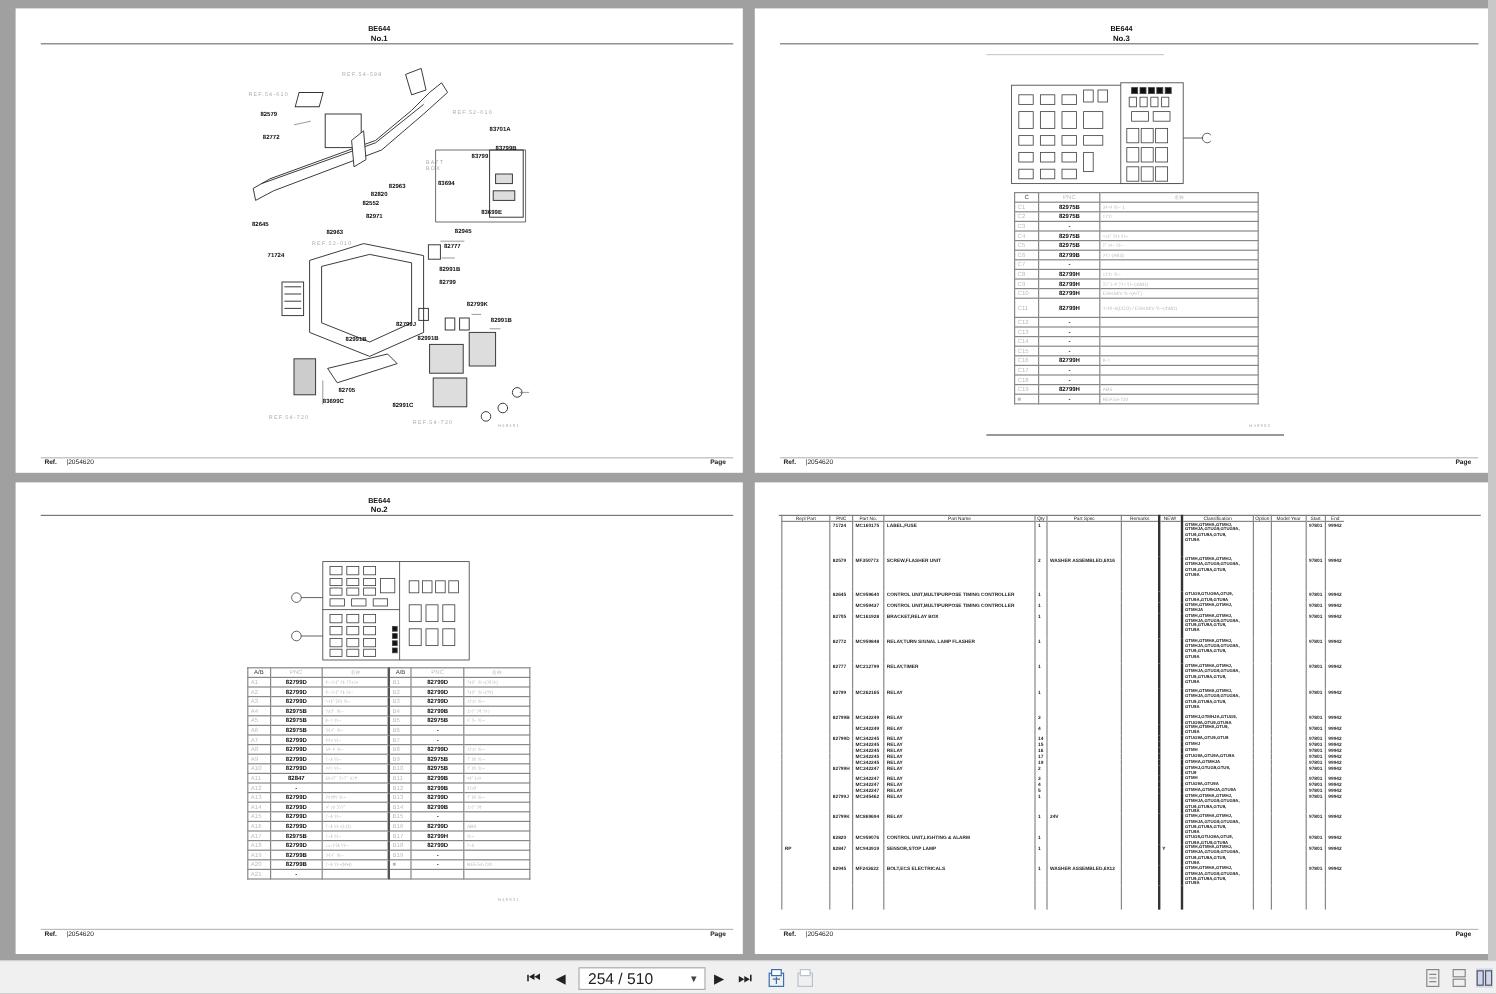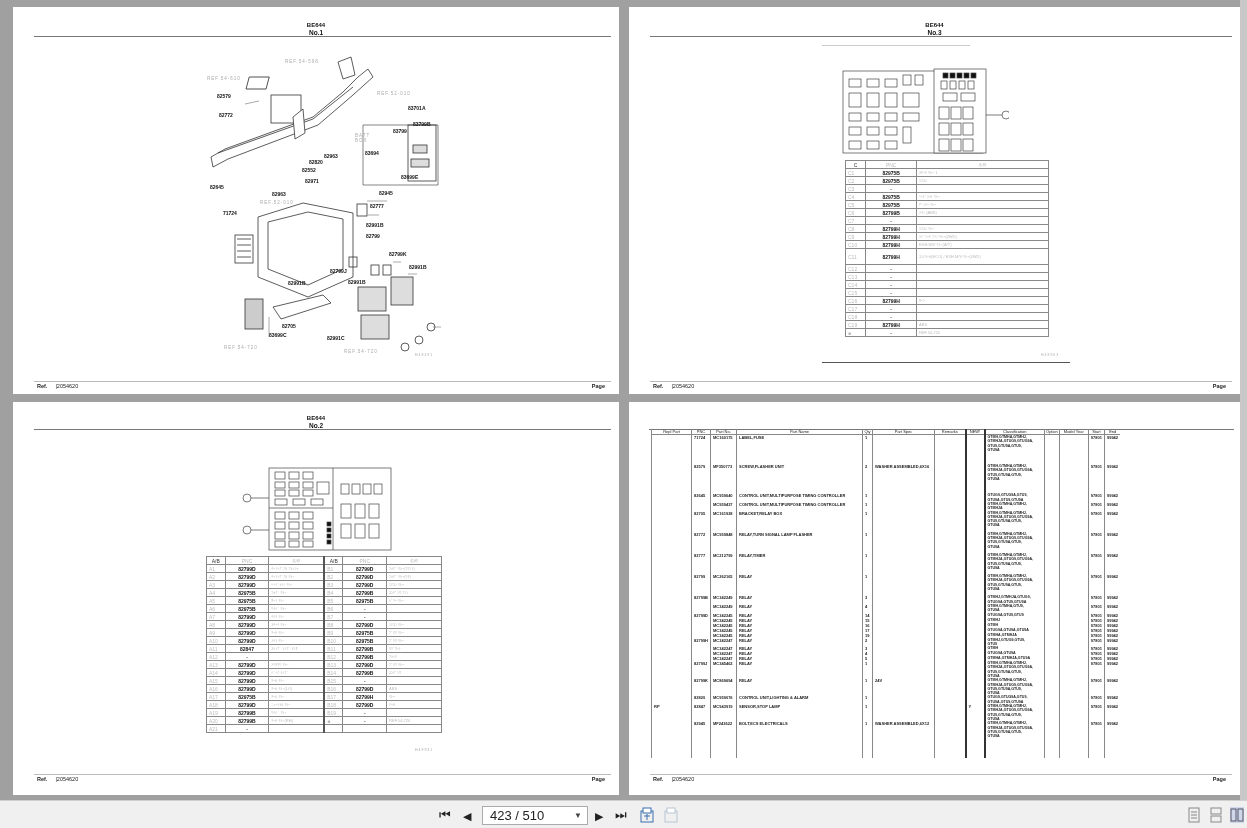--- a/index.html
+++ b/index.html
@@ -1008,21 +1008,21 @@
     </div>
   </div>
 
   <div class="vscroll"></div>
 </div>
 
 <div class="toolbar">
   <span class="nbtn" style="left:439px">⏮</span>
   <span class="nbtn" style="left:463px;font-size:11px;top:8px">◀</span>
   <div class="pagebox">
-    <span>423 / 510</span>
+    <span>254 / 510</span>
     <span class="dd">▼</span>
   </div>
   <span class="nbtn" style="left:595px;font-size:11px;top:8px">▶</span>
   <span class="nbtn" style="left:615px">⏭</span>
   <svg class="vicon" style="left:640px" viewBox="0 0 14 16">
     <rect x="1" y="4" width="12" height="11" fill="none" stroke="#3a6fb0"></rect>
     <rect x="3" y="1" width="8" height="5" fill="#fff" stroke="#3a6fb0"></rect>
     <path d="M4 9 L10 9 M7 7 L7 13" stroke="#3a6fb0"></path>
   </svg>
   <svg class="vicon" style="left:664px" viewBox="0 0 14 16">

